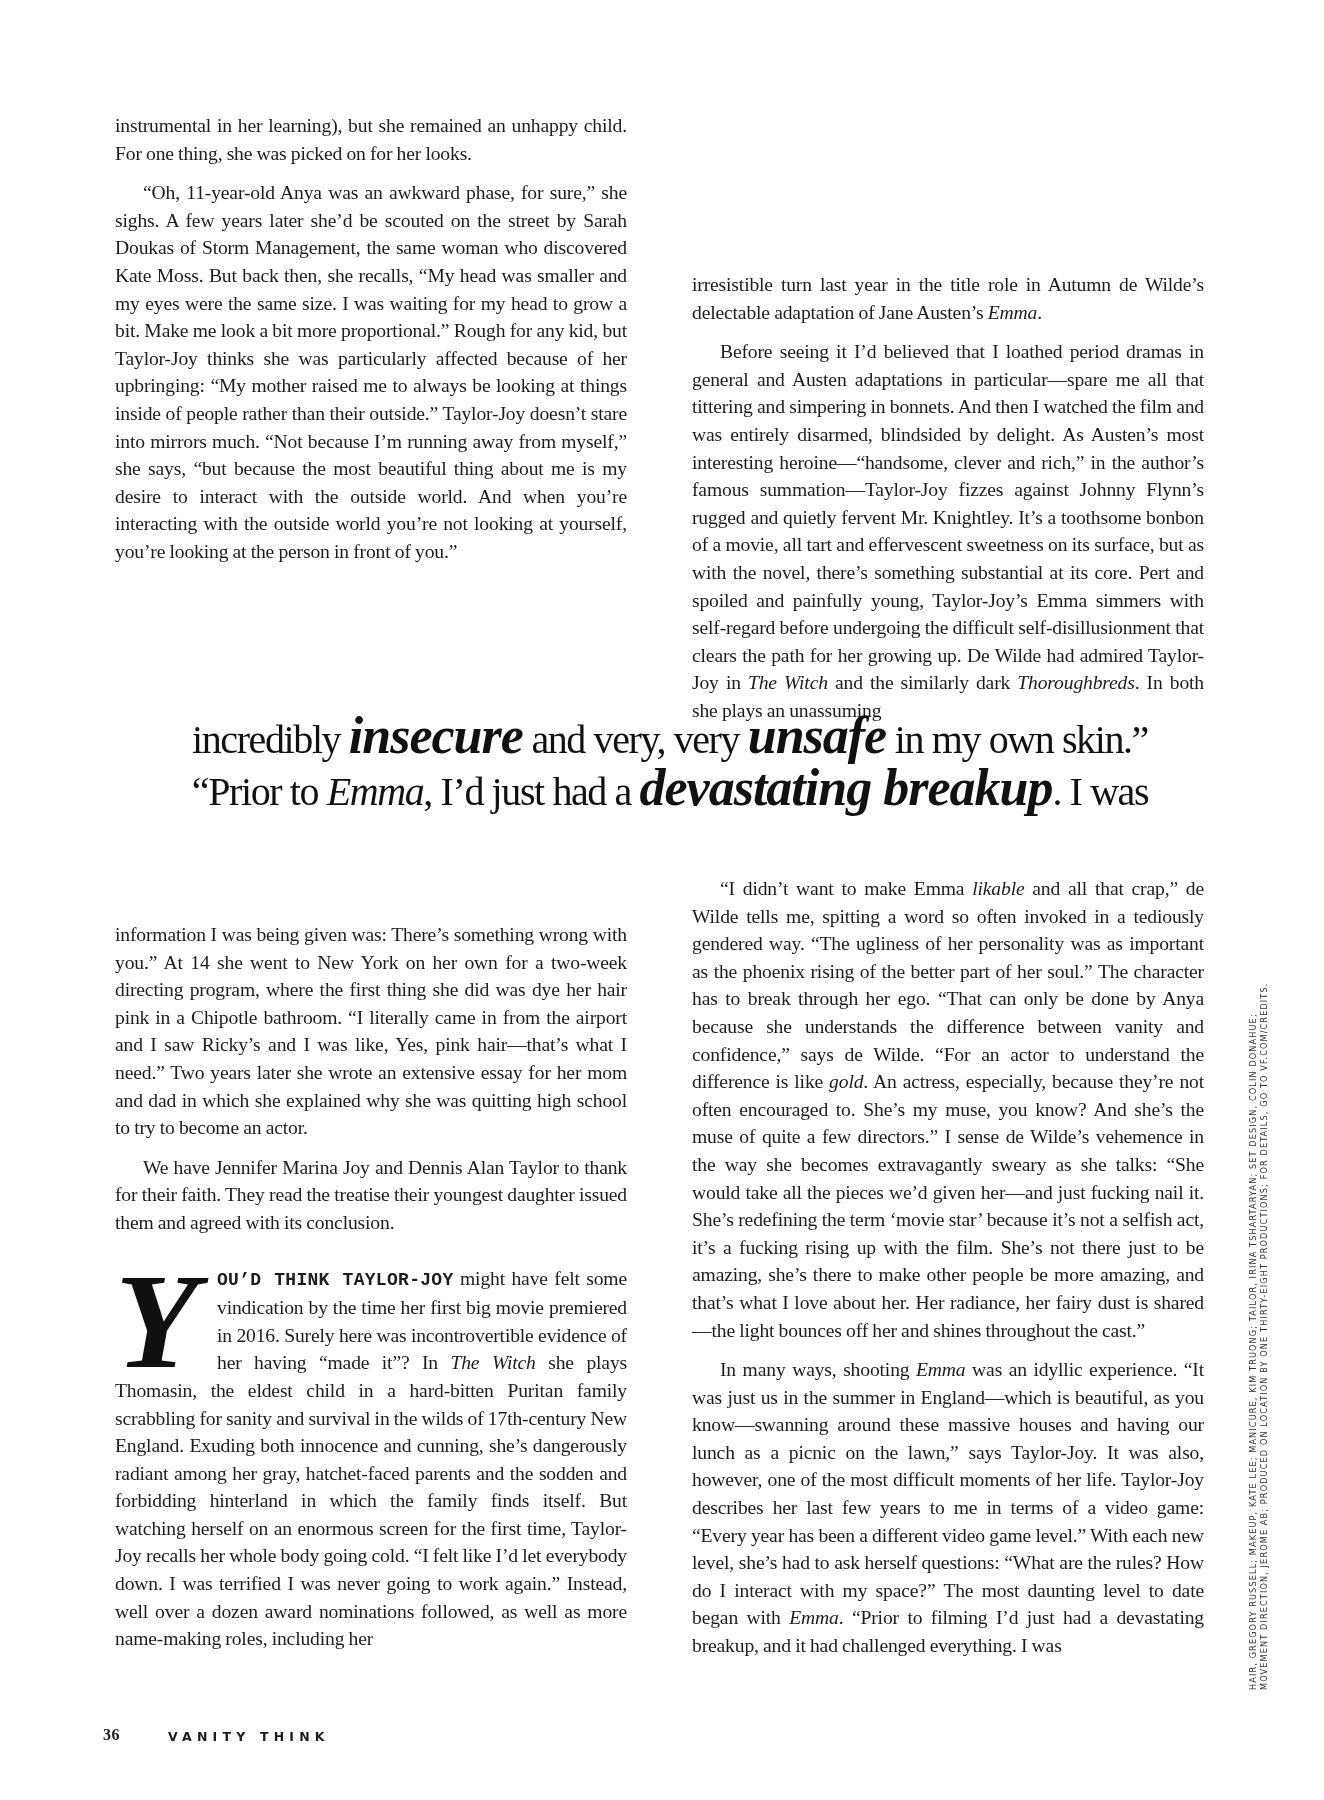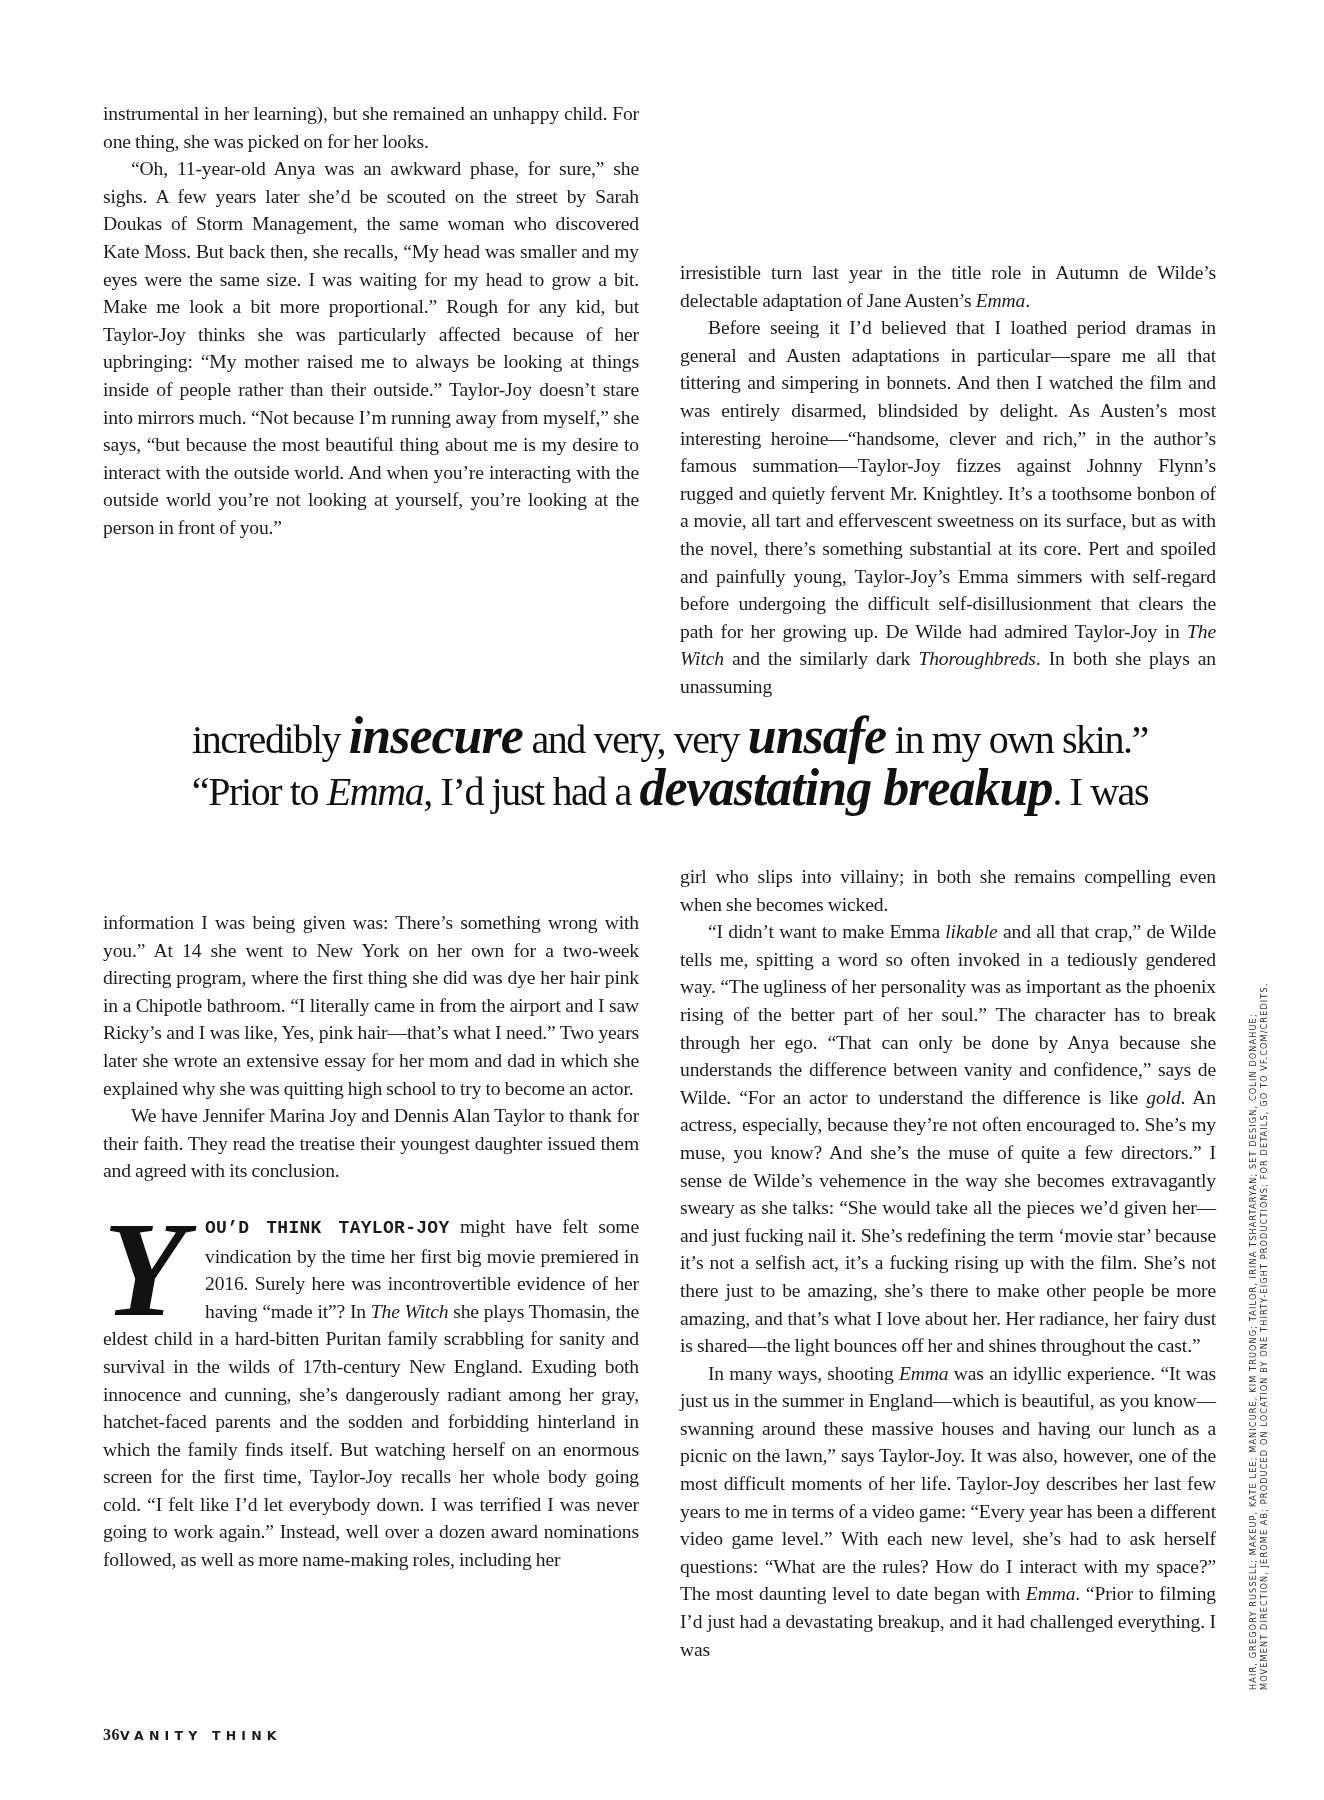--- a/index.html
+++ b/index.html
@@ -7,21 +7,21 @@
   .col {
     position: absolute;
     width: 536px;
     font-family: "Liberation Serif", "DejaVu Serif", serif;
     font-size: 19.6px;
     line-height: 27.6px;
     text-align: justify;
     letter-spacing: -0.15px;
     word-spacing: -0.5px;
   }
-  .col p { margin: 0; text-indent: 28px; }
+  .col p { margin: 12px; text-indent: 28px; }
   .col p.noindent { text-indent: 0; }
   .col em { font-style: italic; }
   #col-top-left { left: 103px; top: 100px; }
   #col-top-right { left: 680px; top: 259px; }
   #col-bottom-left { left: 103px; top: 909px; }
   #col-bottom-right { left: 680px; top: 863px; }
 
   .pullquote {
     position: absolute;
     left: 120px; top: 712px; width: 1100px;
@@ -68,21 +68,21 @@
     font-size: 8.2px;
     line-height: 11px;
     letter-spacing: 1.1px;
     text-transform: uppercase;
     color: #333;
     white-space: nowrap;
   }
 
   .footer {
     position: absolute; left: 103px; top: 1726px;
-    display: flex; align-items: center; 
+    display: flex; align-items: flex-end; gap: 48px;
   }
   .folio {
     font-family: "Liberation Serif", "DejaVu Serif", serif;
     font-weight: bold; font-size: 16px; letter-spacing: 0.5px;
   }
   .masthead {
     font-family: "DejaVu Sans", "Liberation Sans", sans-serif;
     font-weight: bold; font-size: 12.5px; letter-spacing: 5.2px;
   }
 </style>
@@ -107,21 +107,20 @@
   <div>
       <p class="noindent">information I was being given was: There’s something wrong with you.” At 14 she went to New York on her own for a two-week directing program, where the first thing she did was dye her hair pink in a Chipotle bathroom. “I literally came in from the airport and I saw Ricky’s and I was like, Yes, pink hair—that’s what I need.” Two years later she wrote an extensive essay for her mom and dad in which she explained why she was quitting high school to try to become an actor.</p>
       <p>We have Jennifer Marina Joy and Dennis Alan Taylor to thank for their faith. They read the treatise their youngest daughter issued them and agreed with its conclusion.</p>
     </div>
   <p class="dropcap-para">
     <span class="dropcap">Y</span><span class="leadin">OU’D THINK TAYLOR-JOY</span><span> might have felt some vindication by the time her first big movie premiered in 2016. Surely here was incontrovertible evidence of her having “made it”? In <em>The Witch</em> she plays Thomasin, the eldest child in a hard-bitten Puritan family scrabbling for sanity and survival in the wilds of 17th-century New England. Exuding both innocence and cunning, she’s dangerously radiant among her gray, hatchet-faced parents and the sodden and forbidding hinterland in which the family finds itself. But watching herself on an enormous screen for the first time, Taylor-Joy recalls her whole body going cold. “I felt like I’d let everybody down. I was terrified I was never going to work again.” Instead, well over a dozen award nominations followed, as well as more name-making roles, including her</span>
   </p>
 </div>
 
 <div id="col-bottom-right" class="col">
-    <p class="noindent">girl who slips into villainy; in both she remains compelling even when she becomes wicked.</p>
     <p>“I didn’t want to make Emma <em>likable</em> and all that crap,” de Wilde tells me, spitting a word so often invoked in a tediously gendered way. “The ugliness of her personality was as important as the phoenix rising of the better part of her soul.” The character has to break through her ego. “That can only be done by Anya because she understands the difference between vanity and confidence,” says de Wilde. “For an actor to understand the difference is like <em>gold</em>. An actress, especially, because they’re not often encouraged to. She’s my muse, you know? And she’s the muse of quite a few directors.” I sense de Wilde’s vehemence in the way she becomes extravagantly sweary as she talks: “She would take all the pieces we’d given her—and just fucking nail it. She’s redefining the term ‘movie star’ because it’s not a selfish act, it’s a fucking rising up with the film. She’s not there just to be amazing, she’s there to make other people be more amazing, and that’s what I love about her. Her radiance, her fairy dust is shared—the light bounces off her and shines throughout the cast.”</p>
     <p>In many ways, shooting <em>Emma</em> was an idyllic experience. “It was just us in the summer in England—which is beautiful, as you know—swanning around these massive houses and having our lunch as a picnic on the lawn,” says Taylor-Joy. It was also, however, one of the most difficult moments of her life. Taylor-Joy describes her last few years to me in terms of a video game: “Every year has been a different video game level.” With each new level, she’s had to ask herself questions: “What are the rules? How do I interact with my space?” The most daunting level to date began with <em>Emma</em>. “Prior to filming I’d just had a devastating breakup, and it had challenged everything. I was</p>
   </div>
 
 <div class="credits">
   <div>Hair, Gregory Russell; makeup, Kate Lee; manicure, Kim Truong; tailor, Irina Tshartaryan; set design, Colin Donahue;</div>
   <div>movement direction, Jerome AB; produced on location by One Thirty-Eight Productions; for details, go to VF.com/credits.</div>
 </div>
 
 <div class="footer">

